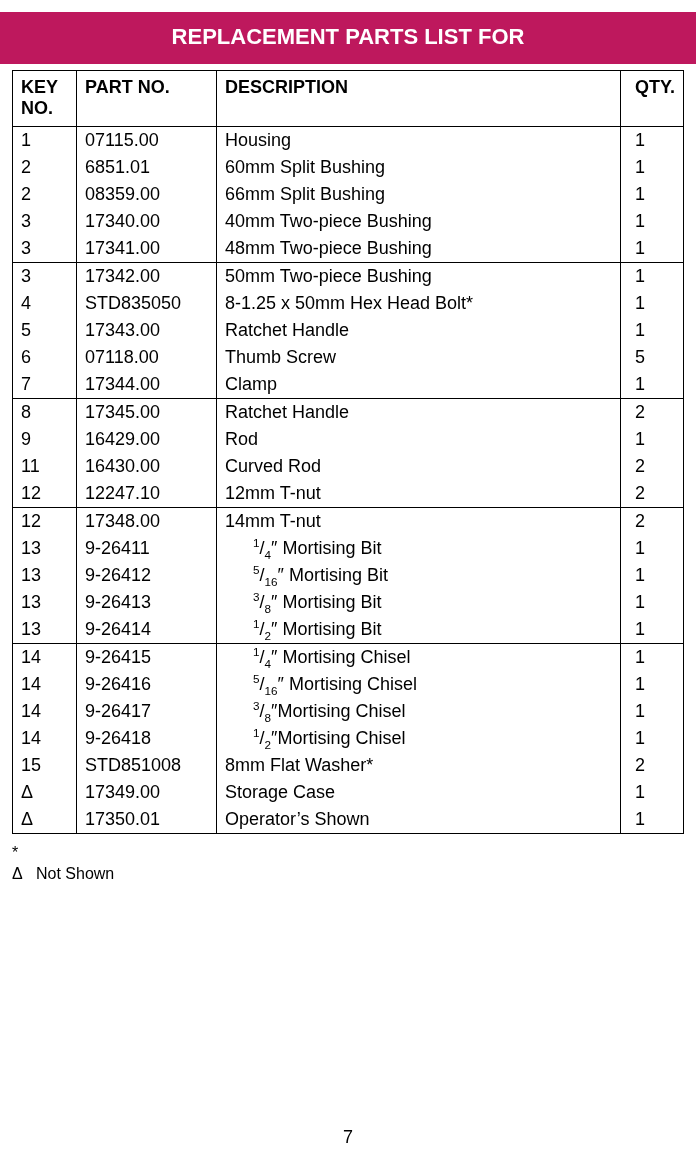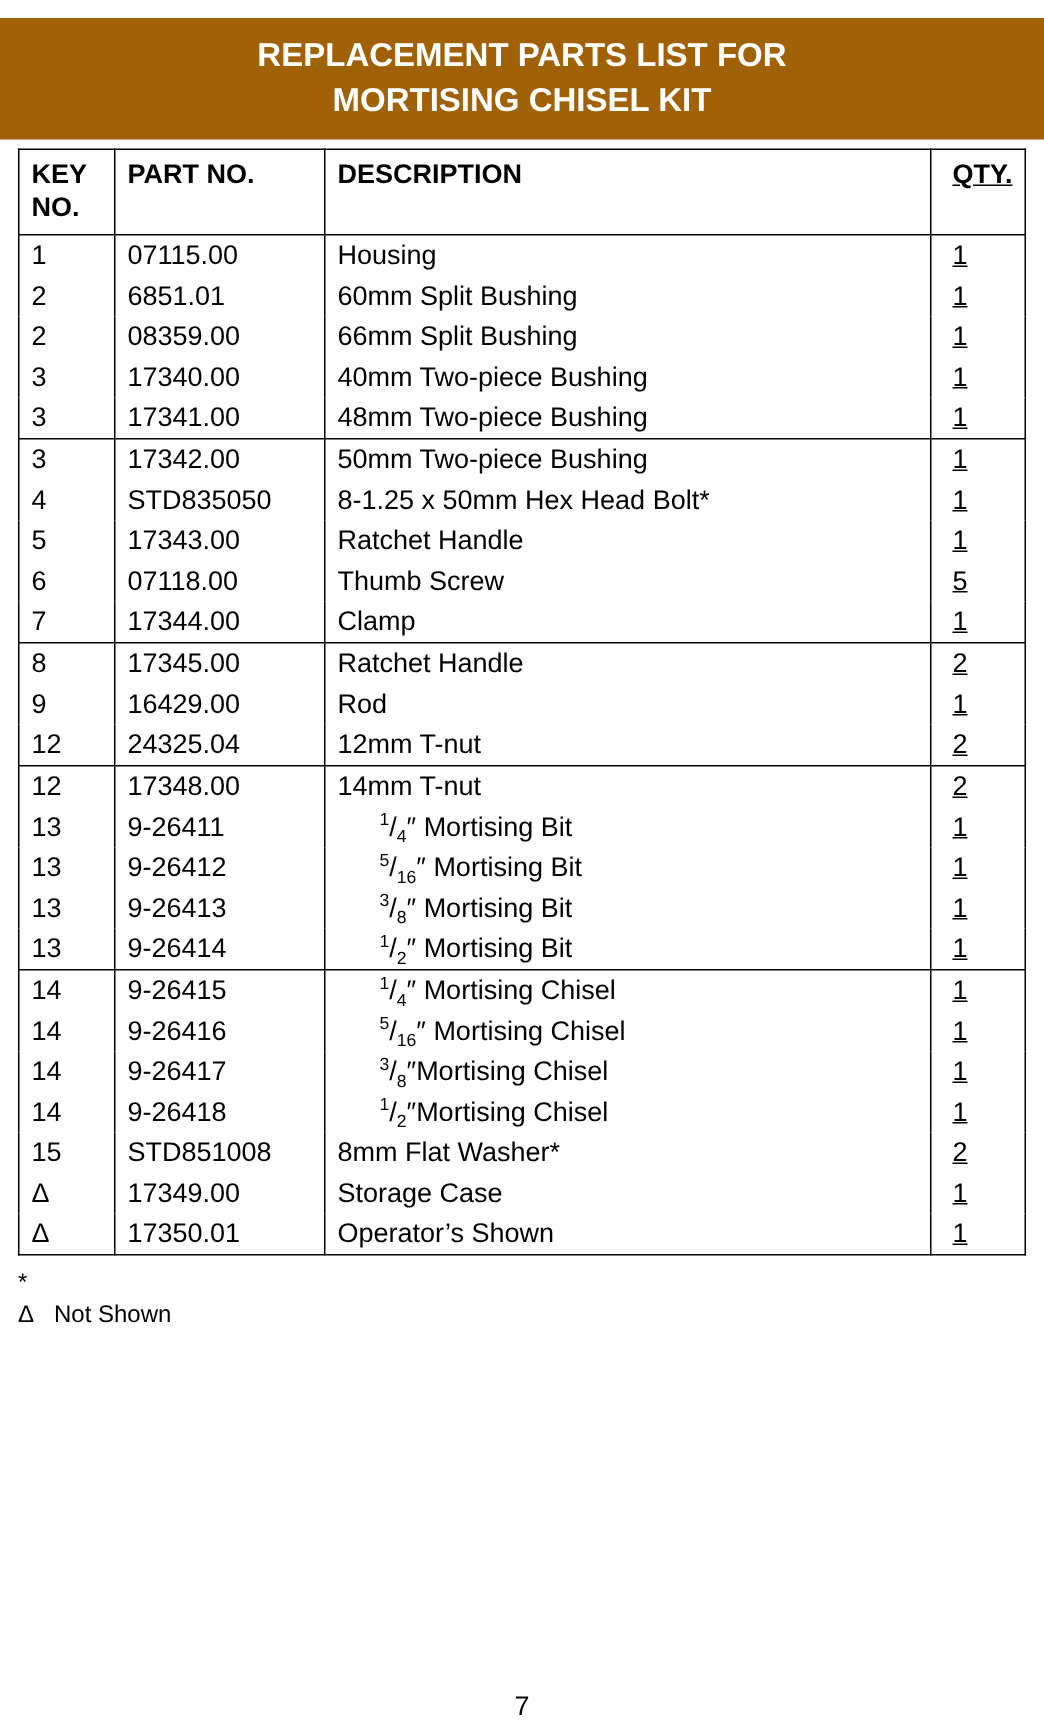--- a/index.html
+++ b/index.html
@@ -11,21 +11,21 @@
     color: #000;
   }
   .page {
     width: 696px;
     min-height: 1154px;
     position: relative;
     box-sizing: border-box;
     padding: 0 12px;
   }
   .title-bar {
-    background: #a16207;
+    background: #be185d;
     color: #fff;
     text-align: center;
     font-weight: bold;
     font-size: 22px;
     padding: 10px 0 12px 0;
     margin: 12px -12px 6px -12px;
     line-height: 1.35;
   }
   table.parts {
     border-collapse: collapse;
@@ -46,21 +46,20 @@
     font-size: 18px;
     white-space: pre-line;
     line-height: 1.2;
     padding-top: 6px;
     padding-bottom: 6px;
     margin-left: 39px;
   }
   table.parts th.qty-head, table.parts td.qty {
     text-align: left;
     padding-left: 14px;
-    text-decoration: underline;
   }
   table.parts tr.sep td {
     border-bottom: 1px solid #000;
   }
   table.parts tr:last-child td {
     border-bottom: 1px solid #000;
   }
   .col-key   { width: 64px;  }
   .col-part  { width: 140px; }
   .col-desc  { width: auto;  }
@@ -84,21 +83,20 @@
   .sup { font-size: 0.65em; vertical-align: super; line-height: 0; }
   .sub { font-size: 0.65em; vertical-align: sub; line-height: 0; }
 </style>
 </head>
 <body>
 
 <div class="page">
 
   <div class="title-bar">
     <div>REPLACEMENT PARTS LIST FOR</div>
-    <div>MORTISING CHISEL KIT</div>
   </div>
 
   <table class="parts">
     <colgroup>
       <col class="col-key">
         <col class="col-part">
         <col class="col-desc">
         <col class="col-qty">
     </colgroup>
     <thead>
@@ -176,23 +174,29 @@
           <td>17345.00</td>
           <td>Ratchet Handle</td>
           <td class="qty">2</td>
         </tr>
         <tr>
           <td class="key">9</td>
           <td>16429.00</td>
           <td>Rod</td>
           <td class="qty">1</td>
         </tr>
+        <tr>
+          <td class="key">11</td>
+          <td>16430.00</td>
+          <td>Curved Rod</td>
+          <td class="qty">2</td>
+        </tr>
         <tr class="sep">
           <td class="key">12</td>
-          <td>24325.04</td>
+          <td>12247.10</td>
           <td>12mm T-nut</td>
           <td class="qty">2</td>
         </tr>
         <tr>
           <td class="key">12</td>
           <td>17348.00</td>
           <td>14mm T-nut</td>
           <td class="qty">2</td>
         </tr>
         <tr>

